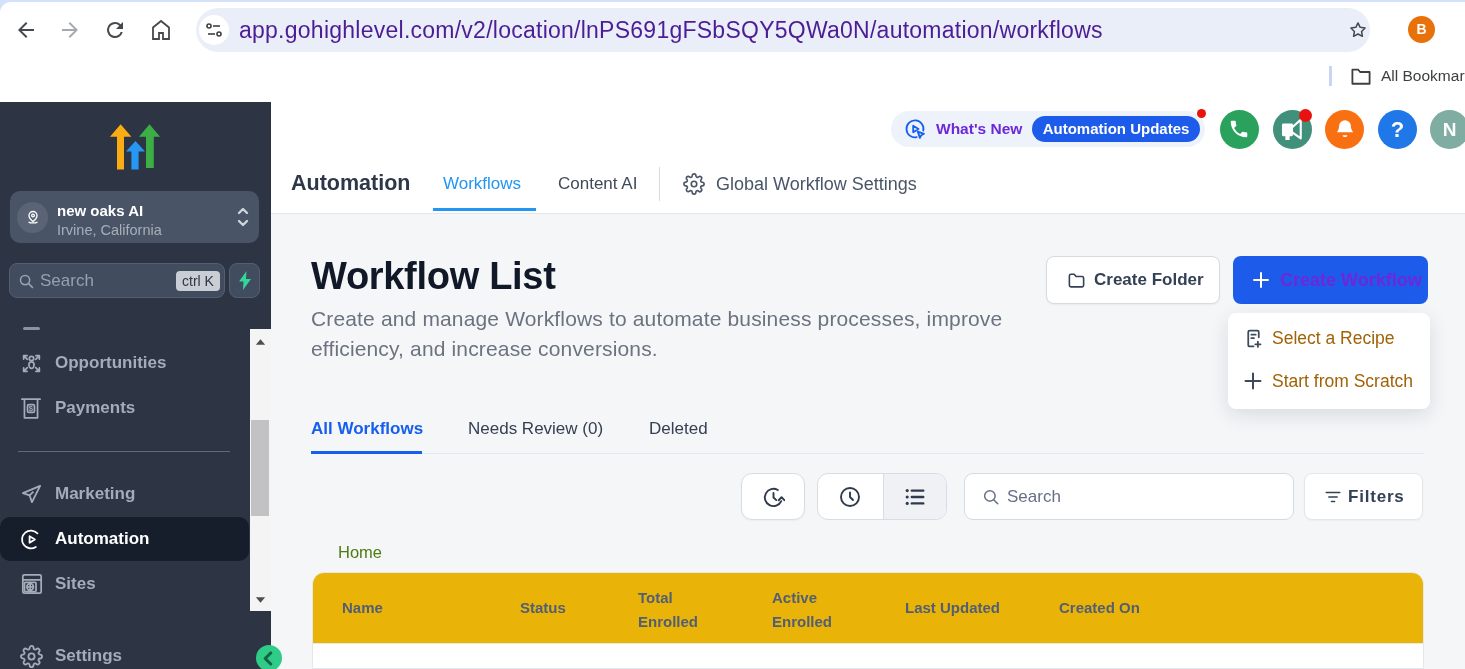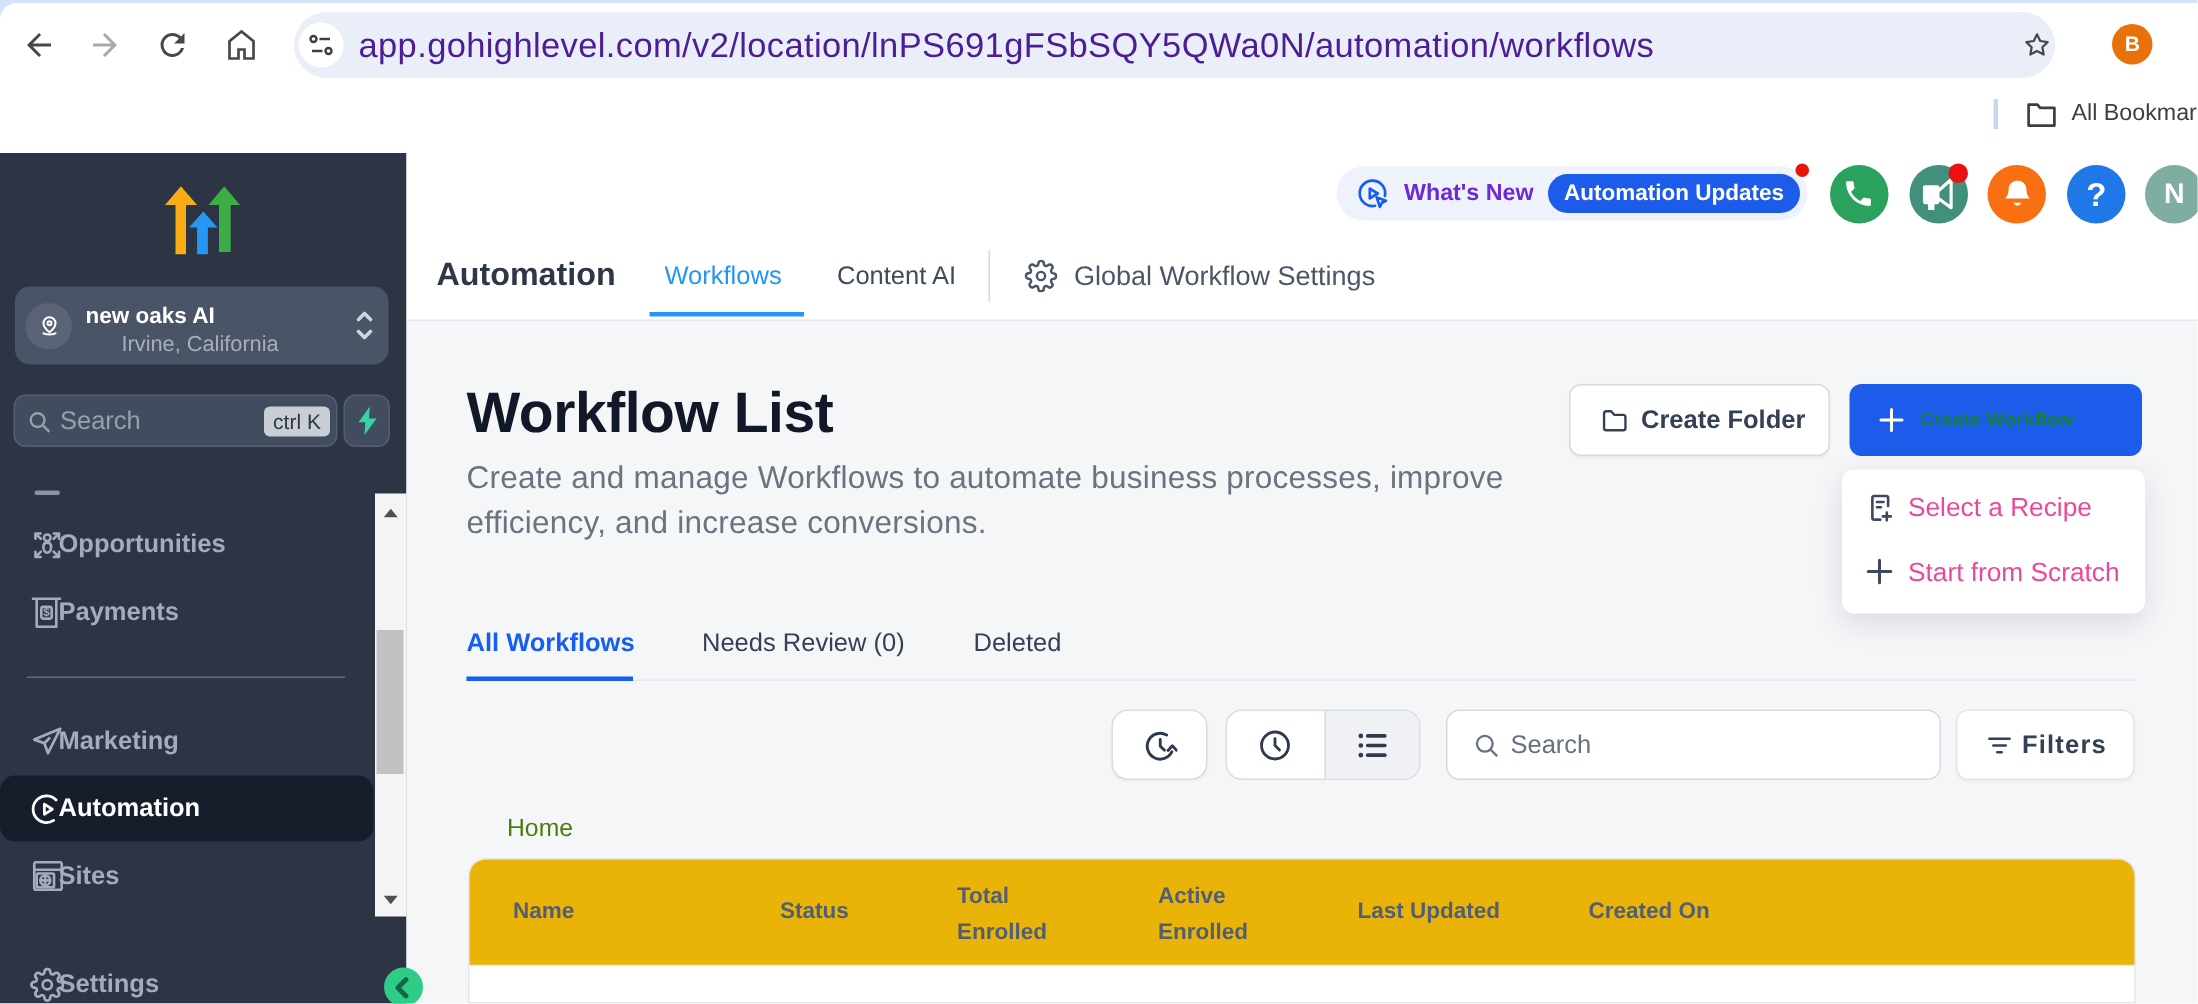--- a/index.html
+++ b/index.html
@@ -12,26 +12,26 @@
 #tunecircle { left:199px; top:15px; width:30px; height:30px; border-radius:50%; background:#fff; }
 #urltext { left:239px; top:8px; height:60px; line-height:44px; font-size:23px; letter-spacing:0.25px; color:#4c1d95; }
 #bavatar { left:1408px; top:16px; width:27px; height:27px; border-radius:50%; background:#e8710a; color:#fff; font-size:14px; font-weight:bold; text-align:center; line-height:27px; }
 #bm-sep { left:1329px; top:66px; width:3px; height:20px; background:#c9d6f2; }
 #bm-text { left:1381px; top:64px; height:24px; line-height:24px; font-size:15.5px; color:#3d4043; white-space:nowrap; }
 
 #sidebar { left:0; top:102px; width:271px; height:567px; background:#2d3444; }
 #acct { left:10px; top:191px; width:249px; height:52px; background:#4a5467; border-radius:10px; }
 #acct-av { left:17px; top:202px; width:31px; height:31px; border-radius:50%; background:#5b6476; }
 #acct-name { left:57px; top:202px; font-size:15px; font-weight:bold; color:#fff; }
-#acct-loc { left:57px; top:222px; font-size:14.5px; color:#a8aeb9;margin-left:24px; }
+#acct-loc { left:57px; top:222px; font-size:14.5px; color:#a8aeb9; }
 #sb-search { left:9px; top:263px; width:216px; height:35px; background:#414c5f; border:1px solid #545e70; border-radius:8px; }
 #sb-search-txt { left:40px; top:263px; height:35px; line-height:35px; font-size:17px; color:#97a0ad; }
 #ctrlk { left:176px; top:271px; width:44px; height:20px; background:#c9cdd4; border-radius:4px; font-size:14px; color:#2f3744; text-align:center; line-height:20px; }
 #boltbtn { left:229px; top:263px; width:31px; height:35px; background:#414c5f; border:1px solid #545e70; border-radius:8px; }
-.mi-txt { font-size:17px; font-weight:bold; color:#a4acb9; left:39px; white-space:nowrap; }
+.mi-txt { font-size:17px; font-weight:bold; color:#a4acb9; left:55px; white-space:nowrap; }
 #mi-hl { left:0px; top:517px; width:249px; height:44px; background:#161d2b; border-radius:10px; }
 #sb-div { left:18px; top:451px; width:212px; height:1px; background:#606a79; }
 #sb-dash { left:23px; top:327px; width:17px; height:3px; background:#8b93a0; border-radius:2px; }
 
 #sb-track { left:250px; top:329px; width:21px; height:282px; background:#f4f4f5; }
 #sb-thumb { left:251px; top:420px; width:18px; height:96px; background:#c2c2c5; }
 
 #collapse { left:256px; top:645px; width:26px; height:26px; border-radius:50%; background:#2ecc87; z-index:30; }
 
 #apphead { left:271px; top:102px; width:1194px; height:111px; background:#fff; }
@@ -47,21 +47,21 @@
 #t-contentai { left:558px; top:174px; font-size:17px; font-weight:500; color:#3f4a5a; }
 #t-vsep { left:659px; top:167px; width:1px; height:34px; background:#d7dbe0; }
 #t-gws { left:716px; top:174px; font-size:18px; font-weight:500; color:#4a5568; }
 
 #content { left:271px; top:213px; width:1194px; height:456px; background:#f5f6f8; border-top:1px solid #e3e6ea; }
 #wl-title { left:311px; top:255px; font-size:38px; font-weight:600; color:#111827; letter-spacing:-0.3px; }
 .wl-desc { left:311px; font-size:21px; letter-spacing:0.15px; color:#6b7280; }
 #btn-folder { left:1046px; top:256px; width:174px; height:48px; background:#fff; border:1px solid #d6dae1; border-radius:8px; box-shadow:0 1px 2px rgba(16,24,40,.05); }
 #btn-create { left:1233px; top:256px; width:195px; height:48px; background:#1d5beb; border-radius:8px; }
 #dropdown { left:1228px; top:313px; width:202px; height:96px; background:#fff; border-radius:8px; box-shadow:0 6px 20px rgba(16,24,40,.12); }
-.dd-txt { left:1272px; font-size:17.5px; color:#ec4899; white-space:nowrap; }
+.dd-txt { left:1272px; font-size:17.5px; color:#a16207; white-space:nowrap; }
 #tab2-all { left:311px; top:419px; font-size:17px; font-weight:bold; color:#155eef; }
 #tab2-needs { left:468px; top:419px; font-size:17px; font-weight:500; color:#344054; }
 #tab2-del { left:649px; top:419px; font-size:17px; font-weight:500; color:#344054; }
 #tab2-grayline { left:311px; top:453px; width:1113px; height:1px; background:#e4e7ec; }
 #tab2-blueline { left:311px; top:451px; width:111px; height:3px; background:#155eef; }
 .ctlbtn { top:473px; height:47px; background:#fff; border:1px solid #d8dde4; border-radius:11px; box-shadow:0 1px 2px rgba(16,24,40,.04); }
 #seg { left:817px; top:473px; width:130px; height:47px; background:#fff; border:1px solid #d8dde4; border-radius:11px; overflow:hidden; }
 #seg-right { position:absolute; left:65px; top:0; width:65px; height:45px; background:#eff1f5; border-left:1px solid #d8dde4; }
 #srch { left:964px; top:473px; width:330px; height:47px; background:#fff; border:1px solid #d5dae1; border-radius:9px; }
 #srch-txt { left:1007px; top:473px; height:47px; line-height:47px; font-size:17px; color:#667085; }
@@ -241,21 +241,21 @@
   <div class="abs wl-desc" style="top:307px">Create and manage Workflows to automate business processes, improve</div>
   <div class="abs" id="btn-folder"></div>
   <svg class="abs" style="left:1067px;top:271px" width="19" height="19" viewBox="0 0 24 24" fill="none" stroke="#344054" stroke-width="2" stroke-linejoin="round">
       <path d="M3 6a2 2 0 0 1 2-2h4l2.5 3H19a2 2 0 0 1 2 2v9a2 2 0 0 1-2 2H5a2 2 0 0 1-2-2V6z"></path>
     </svg>
   <div class="abs" style="left:1094px;top:256px;height:48px;line-height:48px"><span style="font-size:17px;font-weight:bold;color:#344054">Create Folder</span></div>
   <div class="abs" id="btn-create"></div>
   <svg class="abs" style="left:1252px;top:271px" width="18" height="18" viewBox="0 0 18 18">
       <path d="M9 2v14M2 9h14" stroke="#fff" stroke-width="2" stroke-linecap="round"></path>
     </svg>
-  <div class="abs" style="left:1280px;top:256px;height:48px;line-height:48px"><span style="font-size:13px;font-weight:bold;color:#15803d">Create Workflow</span></div>
+  <div class="abs" style="left:1280px;top:256px;height:48px;line-height:48px"><span style="font-size:18px;font-weight:bold;color:#6d28d9">Create Workflow</span></div>
   <div class="abs" id="dropdown"></div>
   <svg class="abs" style="left:1243px;top:328px" width="21" height="22" viewBox="0 0 24 24" fill="none" stroke="#3d4a5c" stroke-width="2" stroke-linecap="round" stroke-linejoin="round">
       <path d="M18 10V4a1.5 1.5 0 0 0-1.5-1.5h-9A1.5 1.5 0 0 0 6 4v15a1.5 1.5 0 0 0 1.5 1.5H12"></path>
       <path d="M9.5 7h5M9.5 11h3"></path>
       <path d="M17 15v6M14 18h6"></path>
     </svg>
   <div class="abs dd-txt" style="top:328px">Select a Recipe</div>
   <svg class="abs" style="left:1243px;top:371px" width="20" height="20" viewBox="0 0 20 20">
       <path d="M10 2.5v15M2.5 10h15" stroke="#3d4a5c" stroke-width="2" stroke-linecap="round"></path>
     </svg>

